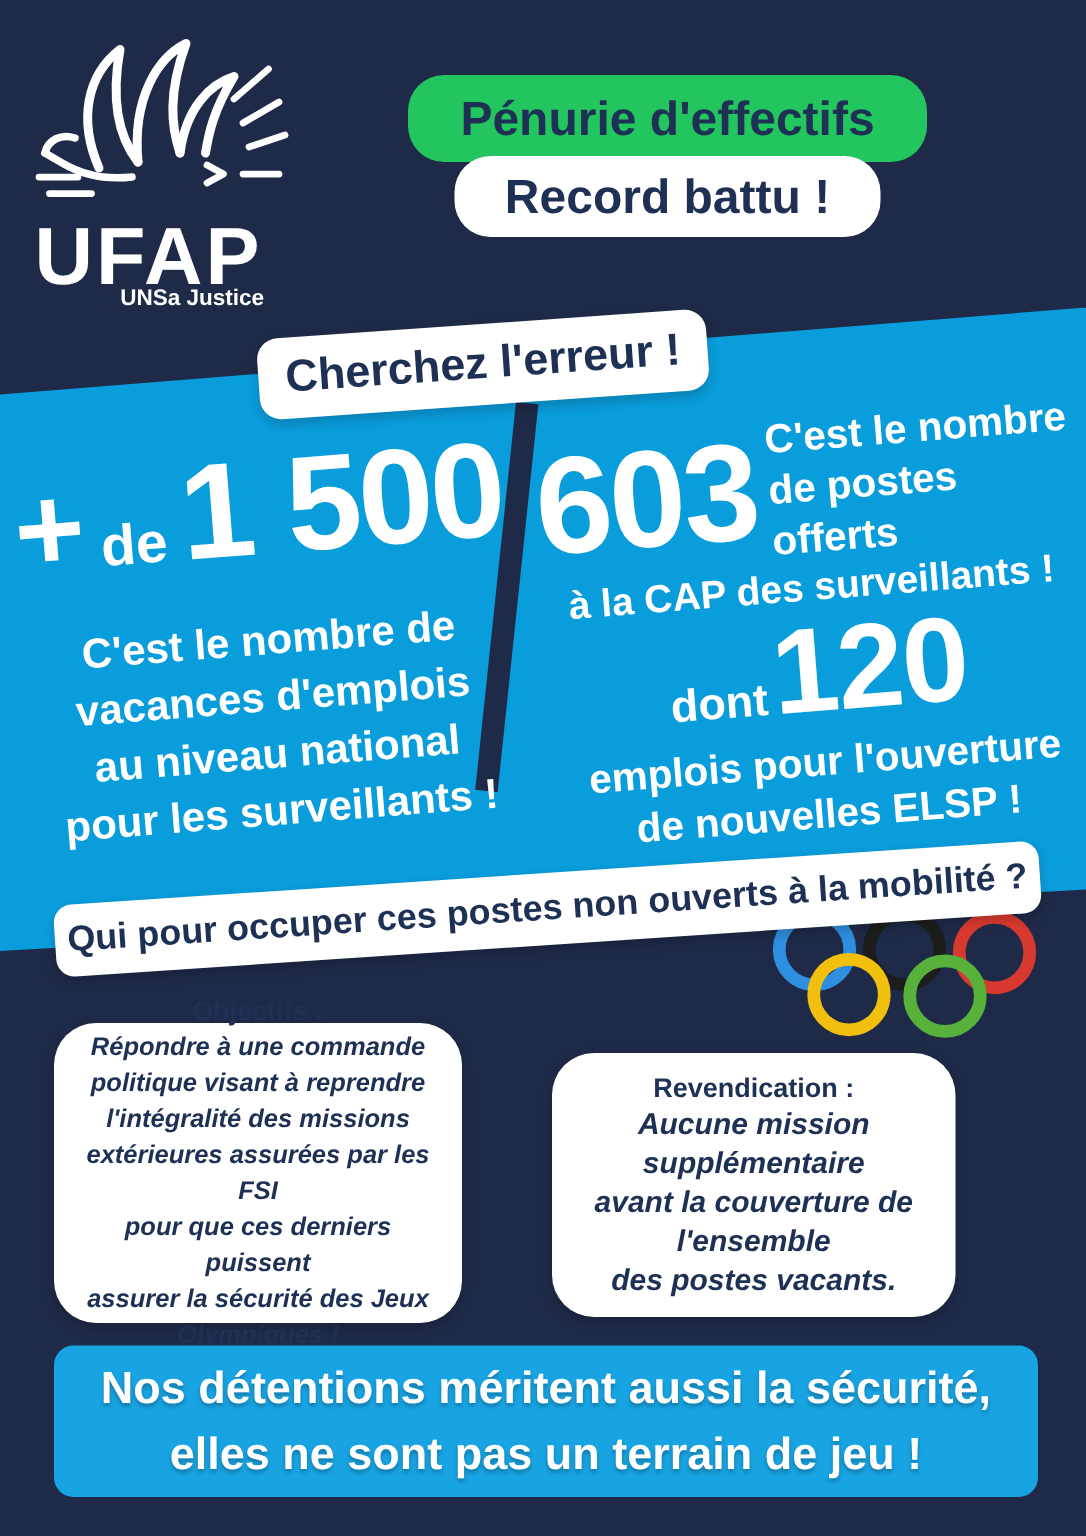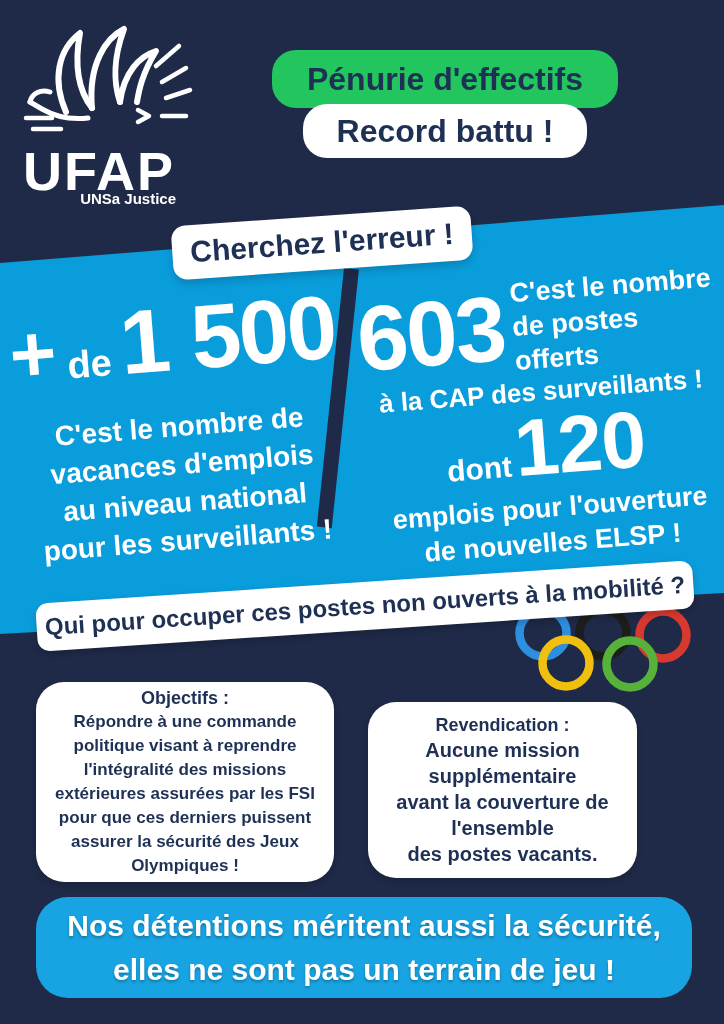--- a/index.html
+++ b/index.html
@@ -122,30 +122,30 @@
   .rings { position: absolute; left: 502px; top: 592px; z-index: 2; }
 
   
   .info-box {
     position: absolute; background: #fff; border-radius: 28px;
     color: #1f3055; text-align: center;
     display: flex; flex-direction: column; align-items: center; justify-content: center;
     box-shadow: 0 3px 7px rgba(0,0,0,0.18);
     z-index: 2;
   }
-  .objectives-box { left: 36px; top: 682px; width: 298px; height: 200px; padding: 8px 10px; }
+  .objectives-box { left: 36px; top: 682px; width: 272px; height: 200px; padding: 8px 10px; }
   .demand-box     { left: 368px; top: 702px; width: 269px; height: 176px; padding: 8px 12px; }
   .info-box .box-title { font-size: 18px; font-weight: 800; line-height: 24px; }
-  .info-box .box-body  { font-size: 17px; font-weight: 700; line-height: 24px; white-space: pre-line; }
+  .info-box .box-body  { font-size: 17px; font-weight: 700; line-height: 24px; white-space: pre-line; font-style: italic; }
   .demand-box .box-body { font-size: 20px; line-height: 26px; }
 
   
   .bottom-banner {
     position: absolute; left: 36px; top: 897px; width: 656px; height: 101px;
-    background: #18a4e3; border-radius: 32px;
+    background: #18a4e3; border-radius: 13px;
     display: flex; flex-direction: column; align-items: center; justify-content: center;
     color: #fff; font-size: 30px; font-weight: 800; line-height: 44px;
     text-shadow: 0 2px 3px rgba(0,0,0,0.28);
     z-index: 2;
   }
 </style>
 </head>
 <body>
 
 <div class="poster">

